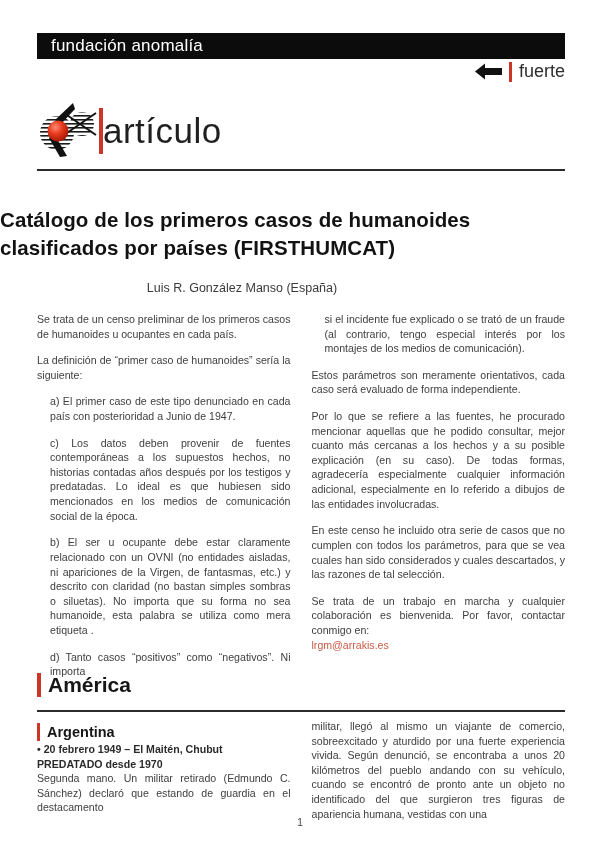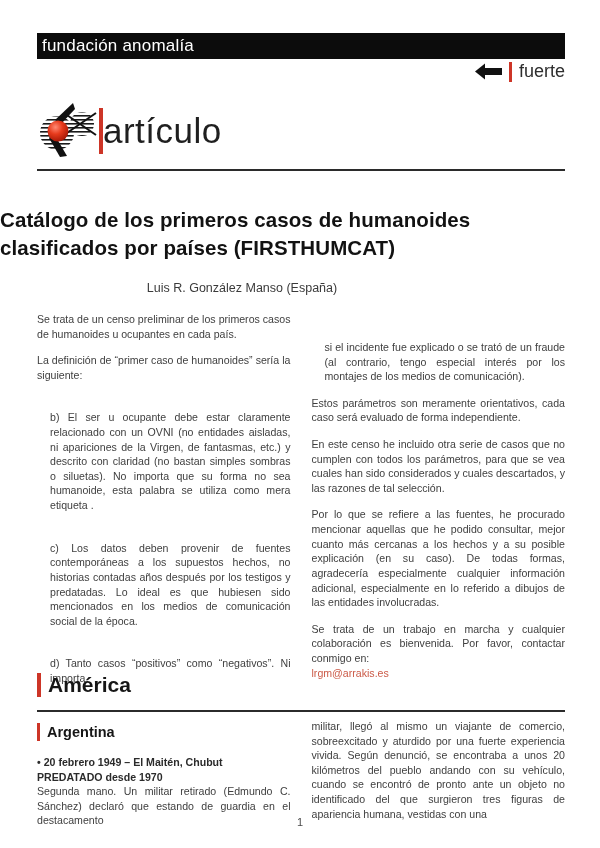--- a/index.html
+++ b/index.html
@@ -10,21 +10,21 @@
     margin:0 auto;
     background:#ffffff;
     font-family:"Liberation Sans", sans-serif;
     color:#3d3d3d;
     overflow:hidden;
   }
   
   .site-bar {
     position:absolute; top:33px; left:37px; width:528px; height:26px;
     background:#0c0c0c; color:#ffffff;
-    font-size:17px; line-height:25px; padding-left:5px;
+    font-size:17px; line-height:25px; padding-left:14px;
     letter-spacing:0.2px;
   }
   .back-link {
     position:absolute; top:61px; right:35px;
     display:flex; align-items:center; gap:7px;
     cursor:pointer;
   }
   .back-link .redbar { width:3px; height:20px; background:#cd3527; }
   .back-link .back-label { font-size:18px; color:#2e2e2e; }
   
@@ -46,32 +46,32 @@
     text-align:center; font-size:12.5px; color:#3a3a3a;
   }
   
   .cols {
     position:absolute; left:37px; width:528px;
     display:flex; gap:21px;
   }
   .cols.intro { top:312px; }
   .col { width:253.5px; font-size:10.6px; line-height:1.38; text-align:justify; color:#404040; }
   .col p { margin-bottom:12px; }
-  .col p.indent { padding-left:13px;margin-top:28px; }
+  .col p.indent { padding-left:13px; }
   .mail-link { color:#cb5a47; text-decoration:none; display:inline-block; cursor:pointer; }
   
   .section-head {
     position:absolute; top:673px; left:37px;
     display:flex; align-items:flex-start; gap:7px; height:26px;
   }
   .section-head .redbar { width:4px; height:24px; background:#cd3527; }
   .section-title { font-size:21px; font-weight:bold; color:#161616; }
   .rule-2 { position:absolute; top:710px; left:37px; width:528px; height:2px; background:#2b2b2b; }
   .cols.bottom { top:719px; }
-  .sub-head { display:flex; align-items:center; gap:7px; height:20px; margin-top:3px; margin-bottom:13px; }
+  .sub-head { display:flex; align-items:center; gap:7px; height:20px; margin-top:3px; }
   .sub-head .redbar { width:3px; height:18px; background:#cd3527; }
   .sub-title { font-size:14.5px; font-weight:bold; color:#161616; }
   .case-heading { font-weight:bold; color:#2b2b2b; margin-bottom:0 !important; }
   .case-subheading { font-weight:bold; color:#2b2b2b; margin-bottom:0 !important; }
   .case-body { margin-top:0; }
   .page-number {
     position:absolute; top:816px; left:0; width:600px;
     text-align:center; font-size:11px; color:#4a4a4a;
   }
   .logo-svg { display:block; }
@@ -126,29 +126,30 @@
   <div class="title">
     <div>Catálogo de los primeros casos de humanoides</div>
     <div>clasificados por países (FIRSTHUMCAT)</div>
   </div>
   <div class="byline">Luis R. González Manso (España)</div>
 
   <div class="cols intro">
     <div class="col">
       <p>Se trata de un censo preliminar de los primeros casos de humanoides u ocupantes en cada país.</p>
       <p>La definición de “primer caso de humanoides” sería la siguiente:</p>
+      <p class="indent">a) El primer caso de este tipo denunciado en cada país con posterioridad a Junio de 1947.</p>
+      <p class="indent">c) Los datos deben provenir de fuentes contemporáneas a los supuestos hechos, no historias contadas años después por los testigos y predatadas. Lo ideal es que hubiesen sido mencionados en los medios de comunicación social de la época.</p>
       <p class="indent">b) El ser u ocupante debe estar claramente relacionado con un OVNI (no entidades aisladas, ni apariciones de la Virgen, de fantasmas, etc.) y descrito con claridad (no bastan simples sombras o siluetas). No importa que su forma no sea humanoide, esta palabra se utiliza como mera etiqueta .</p>
-      <p class="indent">c) Los datos deben provenir de fuentes contemporáneas a los supuestos hechos, no historias contadas años después por los testigos y predatadas. Lo ideal es que hubiesen sido mencionados en los medios de comunicación social de la época.</p>
       <p class="indent">d) Tanto casos “positivos” como “negativos”. Ni importa</p>
     </div>
     <div class="col">
       <p class="indent">si el incidente fue explicado o se trató de un fraude (al contrario, tengo especial interés por los montajes de los medios de comunicación).</p>
       <p>Estos parámetros son meramente orientativos, cada caso será evaluado de forma independiente.</p>
+      <p>Por lo que se refiere a las fuentes, he procurado mencionar aquellas que he podido consultar, mejor cuanto más cercanas a los hechos y a su posible explicación (en su caso). De todas formas, agradecería especialmente cualquier información adicional, especialmente en lo referido a dibujos de las entidades involucradas.</p>
       <p>En este censo he incluido otra serie de casos que no cumplen con todos los parámetros, para que se vea cuales han sido considerados y cuales descartados, y las razones de tal selección.</p>
-      <p>Por lo que se refiere a las fuentes, he procurado mencionar aquellas que he podido consultar, mejor cuanto más cercanas a los hechos y a su posible explicación (en su caso). De todas formas, agradecería especialmente cualquier información adicional, especialmente en lo referido a dibujos de las entidades involucradas.</p>
       <p>
         <span>Se trata de un trabajo en marcha y cualquier colaboración es bienvenida. Por favor, contactar conmigo en:</span>
         <br>
         <a class="mail-link">lrgm@arrakis.es</a>
       </p>
     </div>
   </div>
 
   <div class="section-head">
     <span class="redbar"></span>

